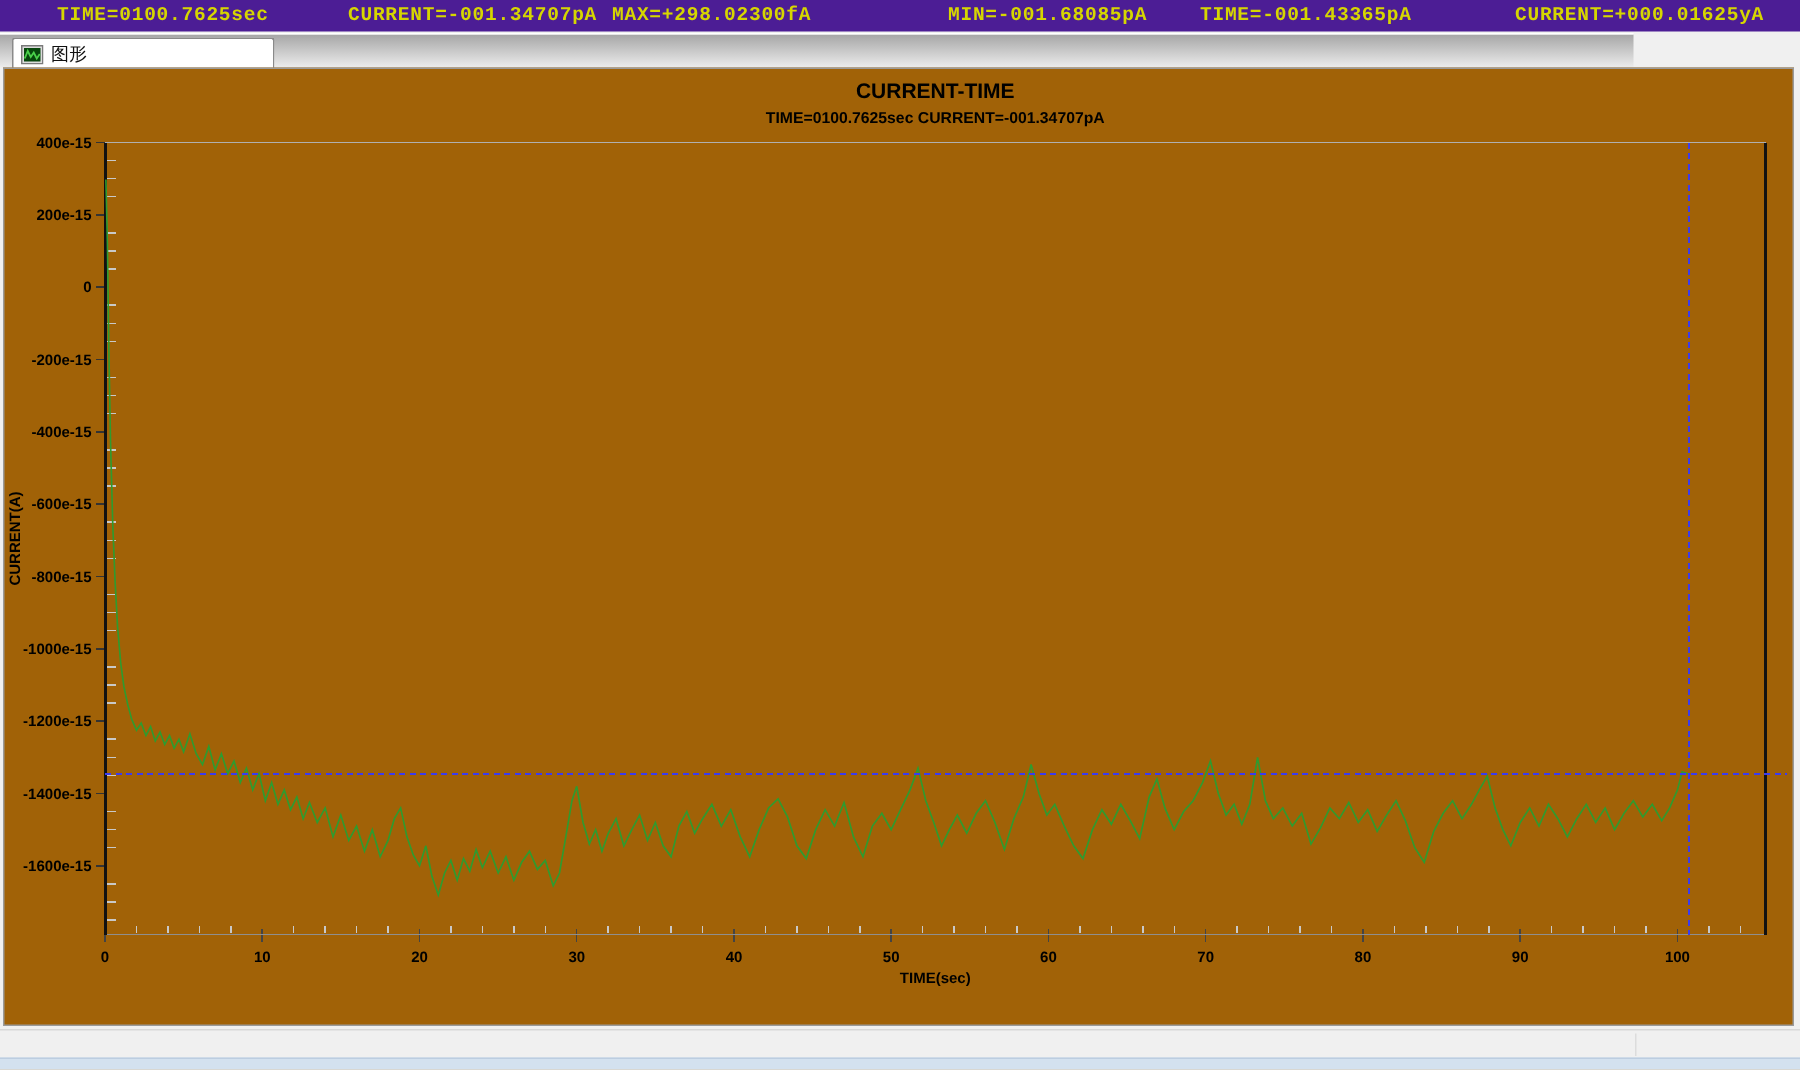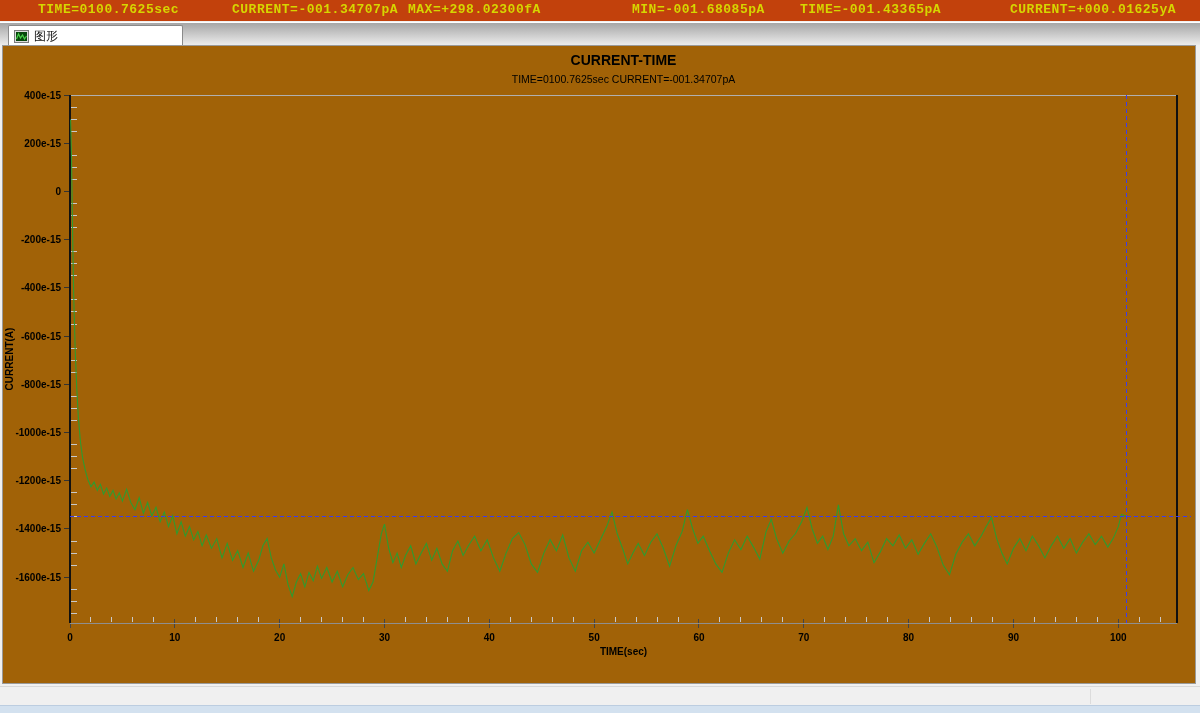--- a/index.html
+++ b/index.html
@@ -1,45 +1,45 @@
 <!DOCTYPE html>
 <html><head>
 <meta charset="utf-8">
 <style>
   * { margin:0; padding:0; box-sizing:border-box; }
   html,body { width:1200px; height:713px; overflow:hidden;
     font-family:"Liberation Sans", sans-serif; background:#f0f0f0; }
 
   
   .topbar { position:absolute; left:0; top:0; width:1200px; height:21px;
-    background:#c2410c; }
+    background:#4c1d95; }
   .topbar span { position:absolute; top:2px; color:#d6d600;
     font-family:"Liberation Mono", monospace; font-weight:bold;
     font-size:13px; letter-spacing:0.5px; white-space:nowrap; }
   .tb0{left:38px;} .tb1{left:232px;} .tb2{left:408px;}
   .tb3{left:632px;} .tb4{left:800px;} .tb5{left:1010px;}
 
   
-  .tabstrip { position:absolute; left:0; top:22px; width:1200px; height:23px;
+  .tabstrip { position:absolute; left:0; top:22px; width:1089px; height:23px;
     background:linear-gradient(#a6a6a6, #ececec);
     border-top:1px solid #ffffff; }
   .tab { position:absolute; left:8px; top:2px; width:175px; height:21px;
     background:#ffffff; border:1px solid #8a8a8a; border-bottom:none;
     border-radius:2px 2px 0 0; display:flex; align-items:center;
     padding-left:5px; cursor:default; }
   .tab .ticon { width:15px; height:13px; margin-right:5px; display:block; }
   .tab .tlabel { font-size:12px; color:#111; }
 
   
   .panel { position:absolute; left:2px; top:45px; width:1194px; height:639px;
     background:#a16207; border:1px solid #9a9a9a; }
   .chart-title { position:absolute; left:67px; top:6px; width:1107px;
     text-align:center; font-size:14px; font-weight:bold; color:#000; }
   .chart-subtitle { position:absolute; left:67px; top:27px; width:1107px;
-    text-align:center; font-size:10.5px; font-weight:normal; color:#000; }
+    text-align:center; font-size:10.5px; font-weight:bold; color:#000; }
   .plot-svg { position:absolute; left:0; top:0; }
   svg text { font-family:"Liberation Sans", sans-serif; font-weight:bold;
     fill:#000; }
   svg .tick-label { font-size:10px; }
   svg .axis-label { font-size:10px; }
 
   
   .statusbar { position:absolute; left:0; top:686px; width:1200px; height:19px;
     background:#f0f0f0; border-top:1px solid #d8d8d8; }
   .statusbar .sep { position:absolute; left:1090px; top:2px; width:1px;

